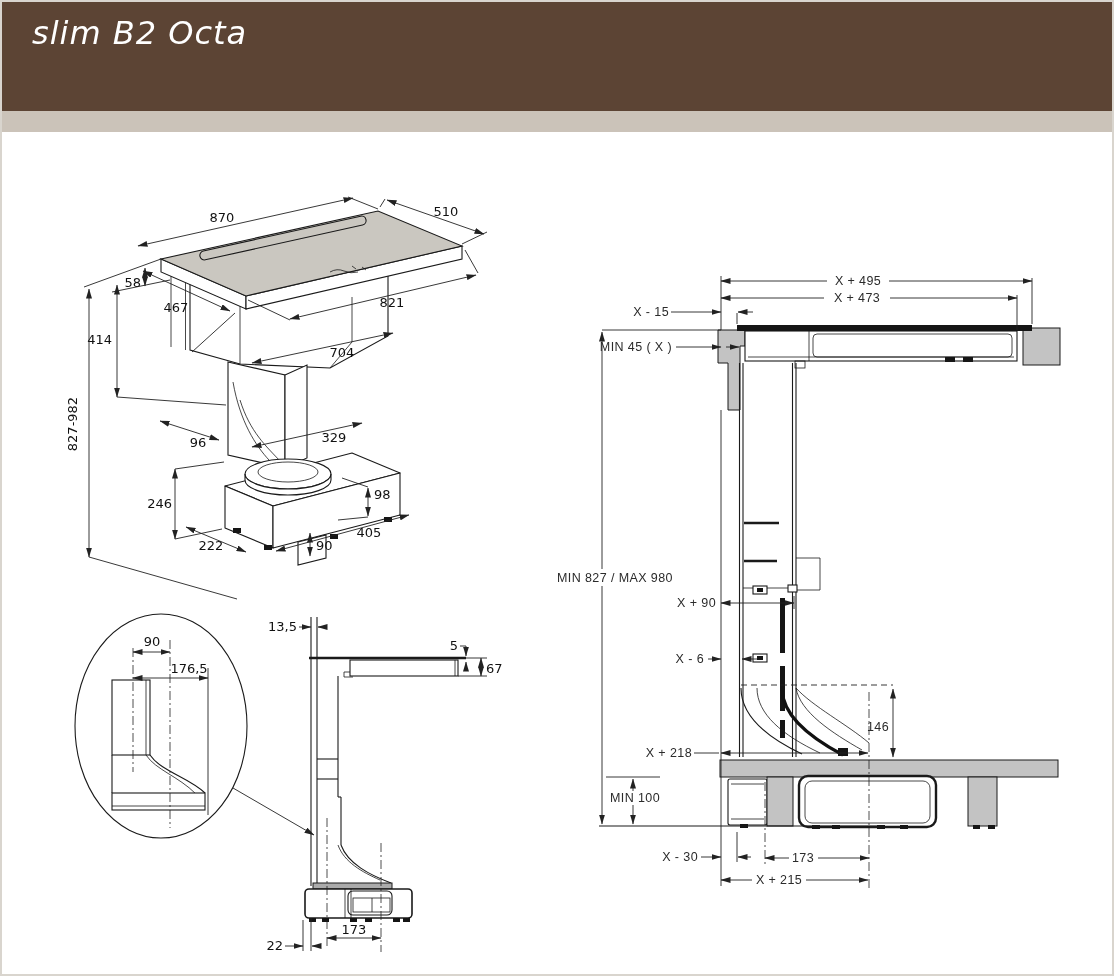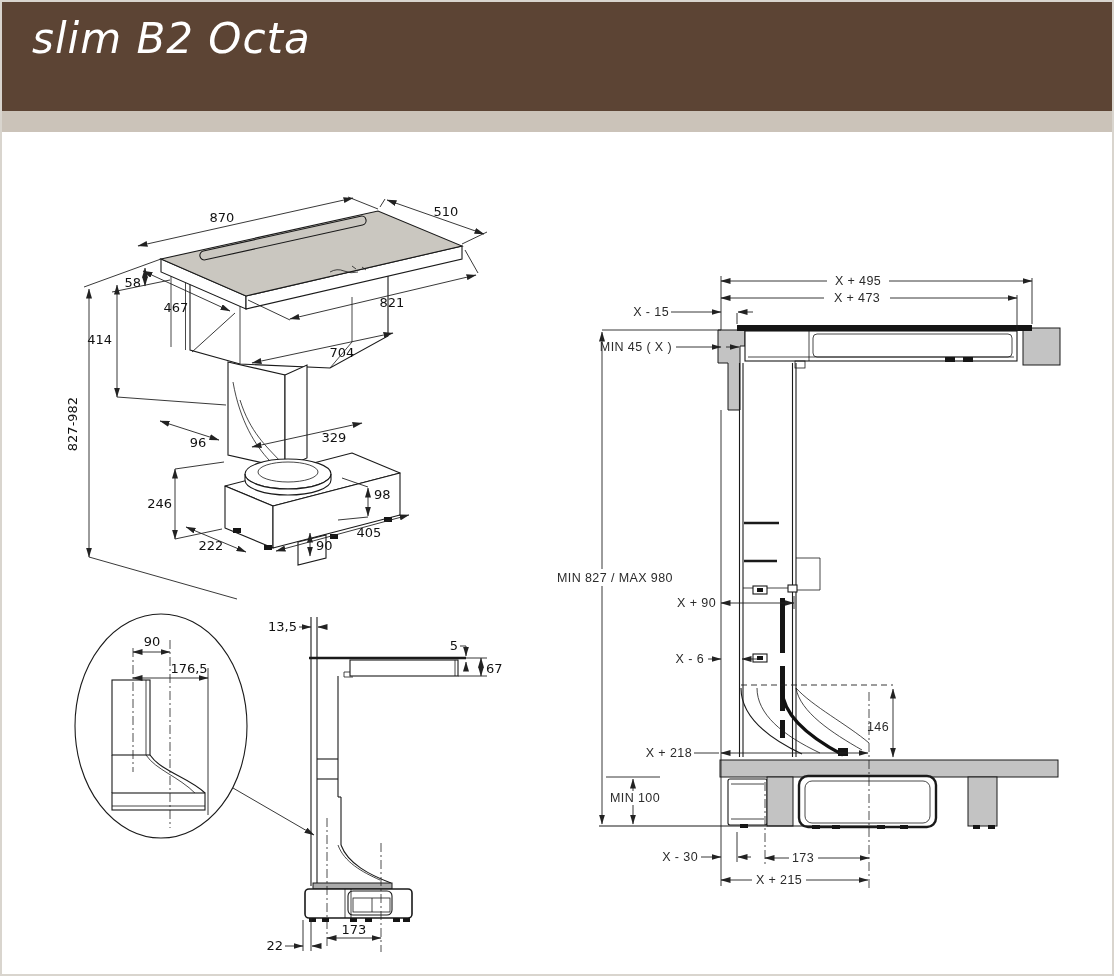--- a/index.html
+++ b/index.html
@@ -11,21 +11,21 @@
     overflow:hidden;
   }
   #hdr{
     position:absolute;left:0;top:0;width:100%;height:109px;
     background:var(--header-bg,#5c4434);
   }
   #hdr h1{
     margin:0;padding:12px 0 0 30px;
     font-family:"DejaVu Sans",sans-serif;
     font-style:italic;font-weight:500;
-    font-size:42px;letter-spacing:1px;color:#fff;
+    font-size:32px;letter-spacing:1px;color:#fff;
   }
   #strip{
     position:absolute;left:0;top:109px;width:100%;height:21px;
     background:var(--strip-bg,#cbc3b9);
   }
   #art{position:absolute;left:0;top:130px;width:1110px;height:842px;}
   svg text{user-select:none;}
   .dim{font:13px "DejaVu Sans",sans-serif;fill:#111;}
   .cad{font:12.5px "Liberation Sans",sans-serif;fill:#2b2b2b;letter-spacing:.4px;}
   .ln{stroke:var(--line,#1a1a1a);stroke-width:1.1;fill:none;}

